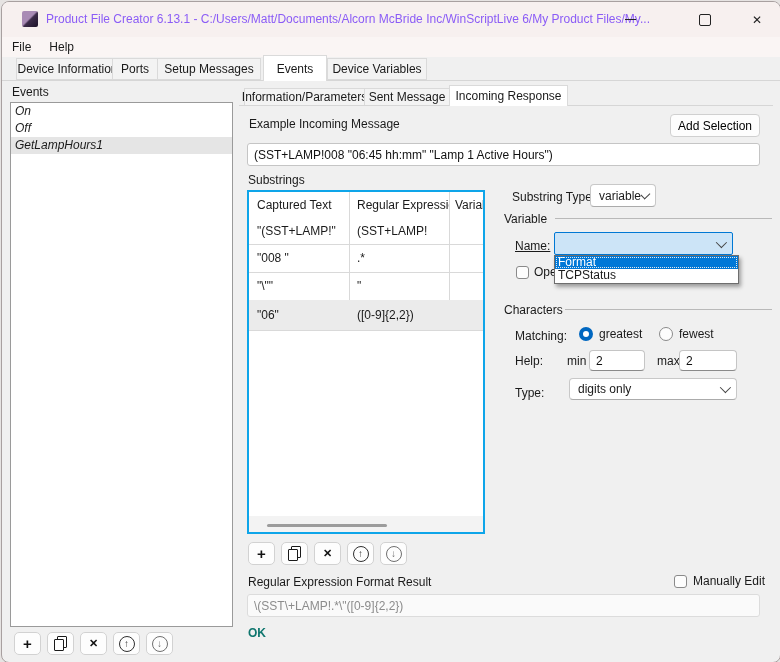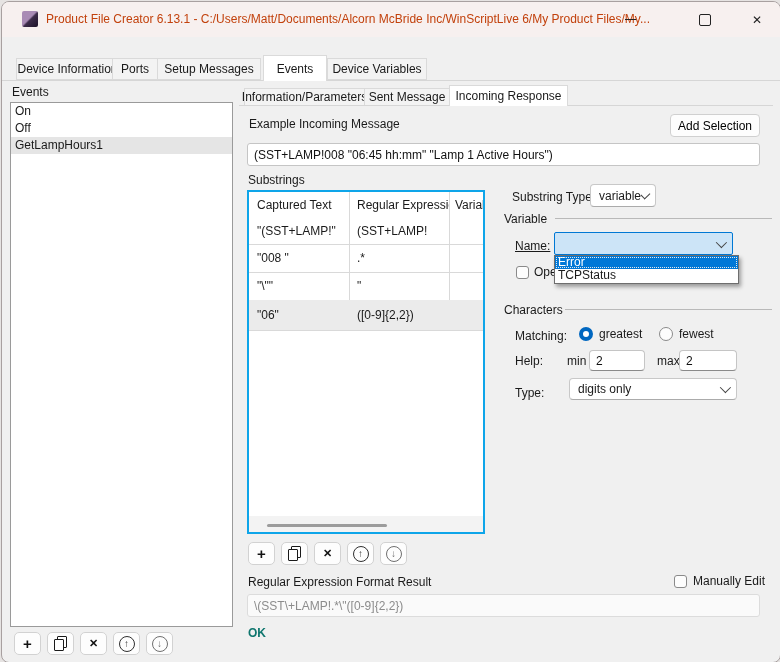--- a/index.html
+++ b/index.html
@@ -3,41 +3,41 @@
 <meta charset="utf-8">
 <style>
   html,body{margin:0;padding:0;background:#e6e3e2;font-family:"Liberation Sans",sans-serif;}
   .win{position:relative;width:778px;height:660px;margin:1px;background:#f0f0f0;
        border:1px solid #a8a0a0;border-radius:8px;overflow:hidden;font-size:12px;color:#1a1a1a;}
   .abs{position:absolute;}
   
   .titlebar{position:absolute;left:0;top:0;width:100%;height:35px;background:#f7f0ef;display:flex;align-items:center;}
   .app-icon{position:absolute;left:20px;top:9px;width:16px;height:16px;
             background:linear-gradient(135deg,#a98bb5 46%,#3d2c4a 54%,#1d1228 100%);border-radius:2px;}
-  .title-text{position:absolute;left:44px;top:10px;font-size:12px;color:#c2410c;white-space:nowrap;}
+  .title-text{position:absolute;left:44px;top:10px;font-size:12px;color:#8b5cf6;white-space:nowrap;}
   .winbtn{position:absolute;top:0;height:35px;width:46px;display:flex;align-items:center;justify-content:center;}
   .min-shape{width:11px;height:0;border-top:1px solid #222;}
   .max-shape{width:10px;height:10px;border:1px solid #222;border-radius:2px;}
   .close-glyph{font-size:12px;color:#222;}
   
   .menubar{position:absolute;left:0;top:35px;width:100%;height:20px;background:#faf5f4;display:flex;align-items:center;}
   .menu-item{padding:2px 8px;margin-left:2px;}
   
   .tab{position:absolute;top:56px;height:22px;background:#f3f3f3;border:1px solid #dadada;
        display:flex;align-items:center;justify-content:center;box-sizing:border-box;}
   .tab.sel{top:53px;height:26px;background:#fff;border-bottom:none;z-index:3;}
   .tabline{position:absolute;left:0;top:78px;width:100%;height:0;border-top:1px solid #d6d6d6;z-index:1;}
   .subtab{position:absolute;top:86px;height:18px;background:#f3f3f3;border:1px solid #dadada;
           display:flex;align-items:center;justify-content:center;box-sizing:border-box;}
   .subtab.sel{top:83px;height:21px;background:#fff;border-bottom:none;z-index:3;}
   .subtabline{position:absolute;left:237px;top:103px;width:534px;height:0;border-top:1px solid #d6d6d6;z-index:1;}
   
   .listbox{position:absolute;left:8px;top:100px;width:223px;height:525px;background:#fff;
            border:1px solid #9a9a9a;box-sizing:border-box;}
-  .list-item{height:17px;line-height:17px;padding-left:4px;}
+  .list-item{height:17px;line-height:17px;padding-left:4px;font-style:italic;}
   .list-item.sel{background:#e5e5e5;}
   
   .sbtn{position:absolute;width:27px;height:23px;background:#fdfdfd;border:1px solid #d2d2d2;border-radius:5px;
         box-sizing:border-box;display:flex;align-items:center;justify-content:center;}
   .plus-glyph{font-size:15px;font-weight:bold;line-height:1;color:#111;}
   .x-glyph{font-size:11px;font-weight:bold;line-height:1;color:#111;}
   .circ{width:16px;height:16px;border:1.3px solid #2f2f2f;border-radius:50%;display:flex;align-items:center;
         justify-content:center;font-size:10px;line-height:1;color:#2f2f2f;box-sizing:border-box;}
   .circ.dim{border-color:#6f6f6f;color:#6f6f6f;}
   .copy-shape{position:relative;width:13px;height:15px;display:inline-block;}
@@ -92,20 +92,24 @@
   <div class="winbtn" style="left:605px;">
     <span class="min-shape"></span>
   </div>
   <div class="winbtn" style="left:680px;">
     <span class="max-shape"></span>
   </div>
   <div class="winbtn" style="left:732px;">
     <span class="close-glyph">✕</span>
   </div>
 
+  <div class="menubar">
+    <span class="menu-item">File</span>
+    <span class="menu-item">Help</span>
+  </div>
 
   <div class="tabline"></div>
   <div class="tab" style="left:14px;width:103px;">Device Information</div>
   <div class="tab" style="left:110px;width:46px;">Ports</div>
   <div class="tab" style="left:155px;width:104px;">Setup Messages</div>
   <div class="tab sel" style="left:261px;width:64px;">Events</div>
   <div class="tab" style="left:325px;width:100px;">Device Variables</div>
 
   <div class="lbl" style="left:10px;top:83px;">Events</div>
   <div class="listbox">
@@ -215,21 +219,21 @@
     <span></span>
     <span class="chev"></span>
   </div>
 
   <div class="abs" style="left:514px;top:263px;display:flex;align-items:center;gap:5px;z-index:5;">
     <span class="checkbox"></span>
     <span>Ope</span>
   </div>
 
   <div class="ddlist" style="left:552px;top:253px;width:185px;height:29px;">
-    <div class="dditem sel">Error</div>
+    <div class="dditem sel">Format</div>
     <div class="dditem">TCPStatus</div>
   </div>
 
   <div class="grouplabel" style="left:502px;top:301px;">Characters</div>
   <div class="groupline" style="left:563px;top:307px;width:207px;"></div>
 
   <div class="lbl" style="left:513px;top:327px;">Matching:</div>
   <div class="abs" style="left:577px;top:325px;display:flex;align-items:center;gap:6px;">
     <span class="radio sel"></span>
     <span>greatest</span>

